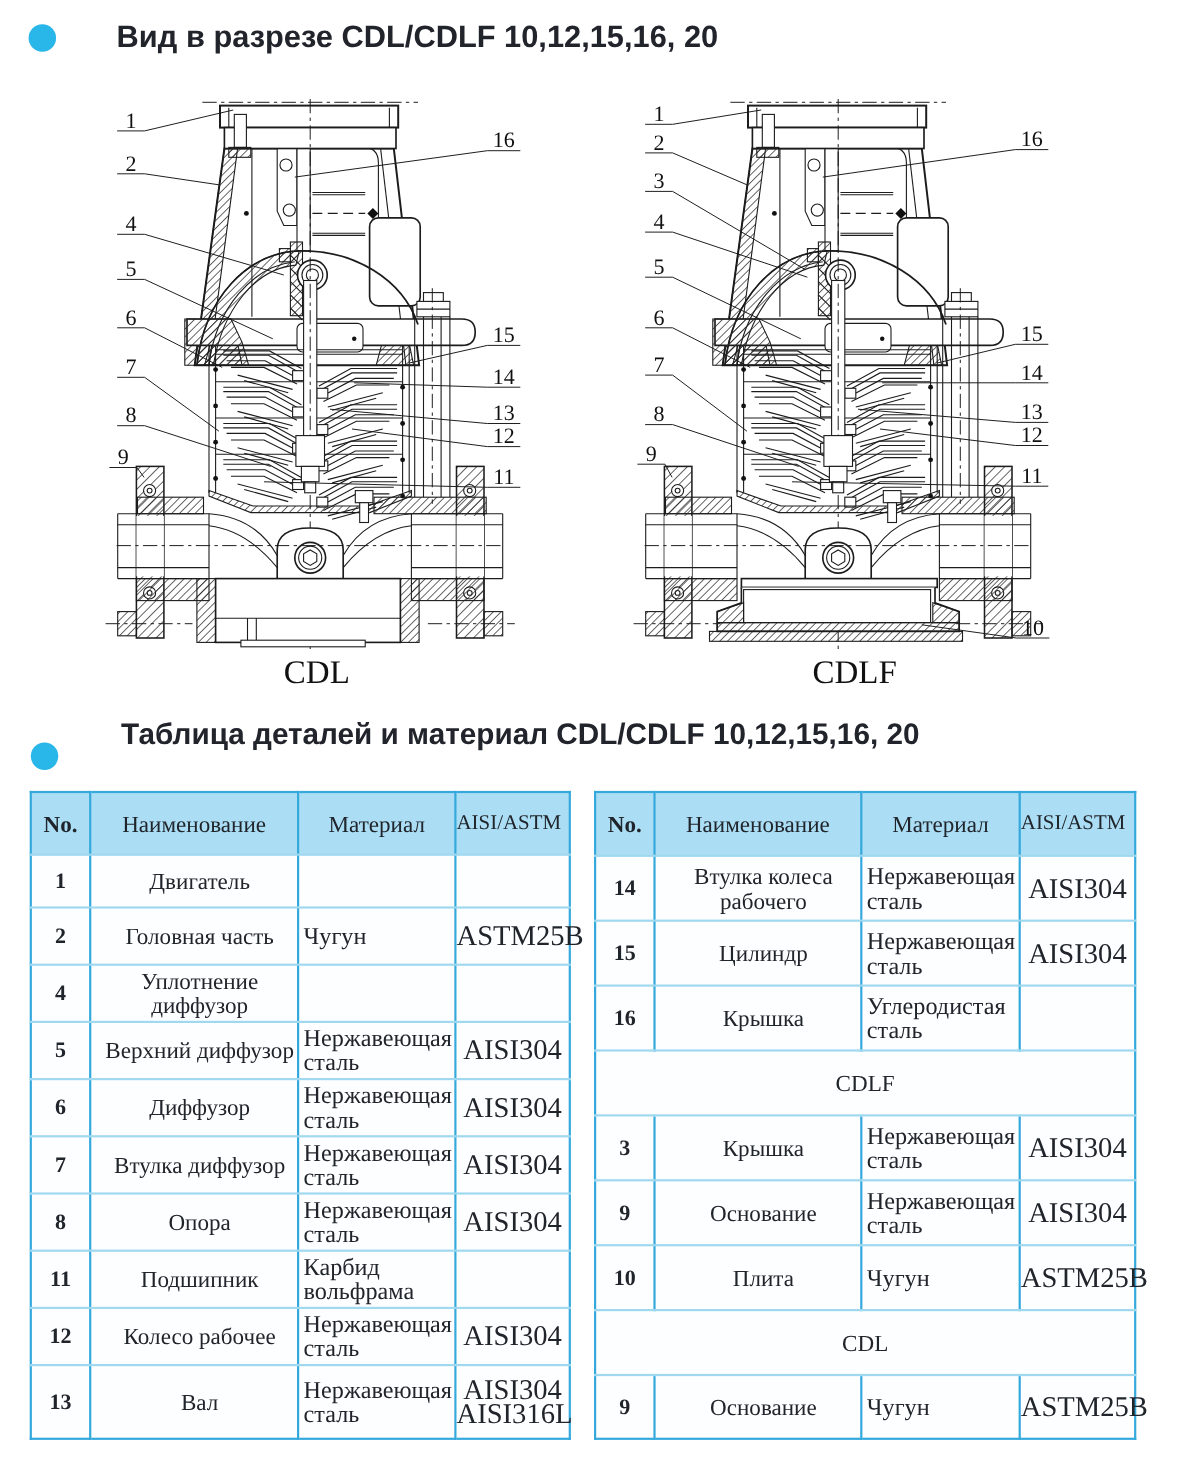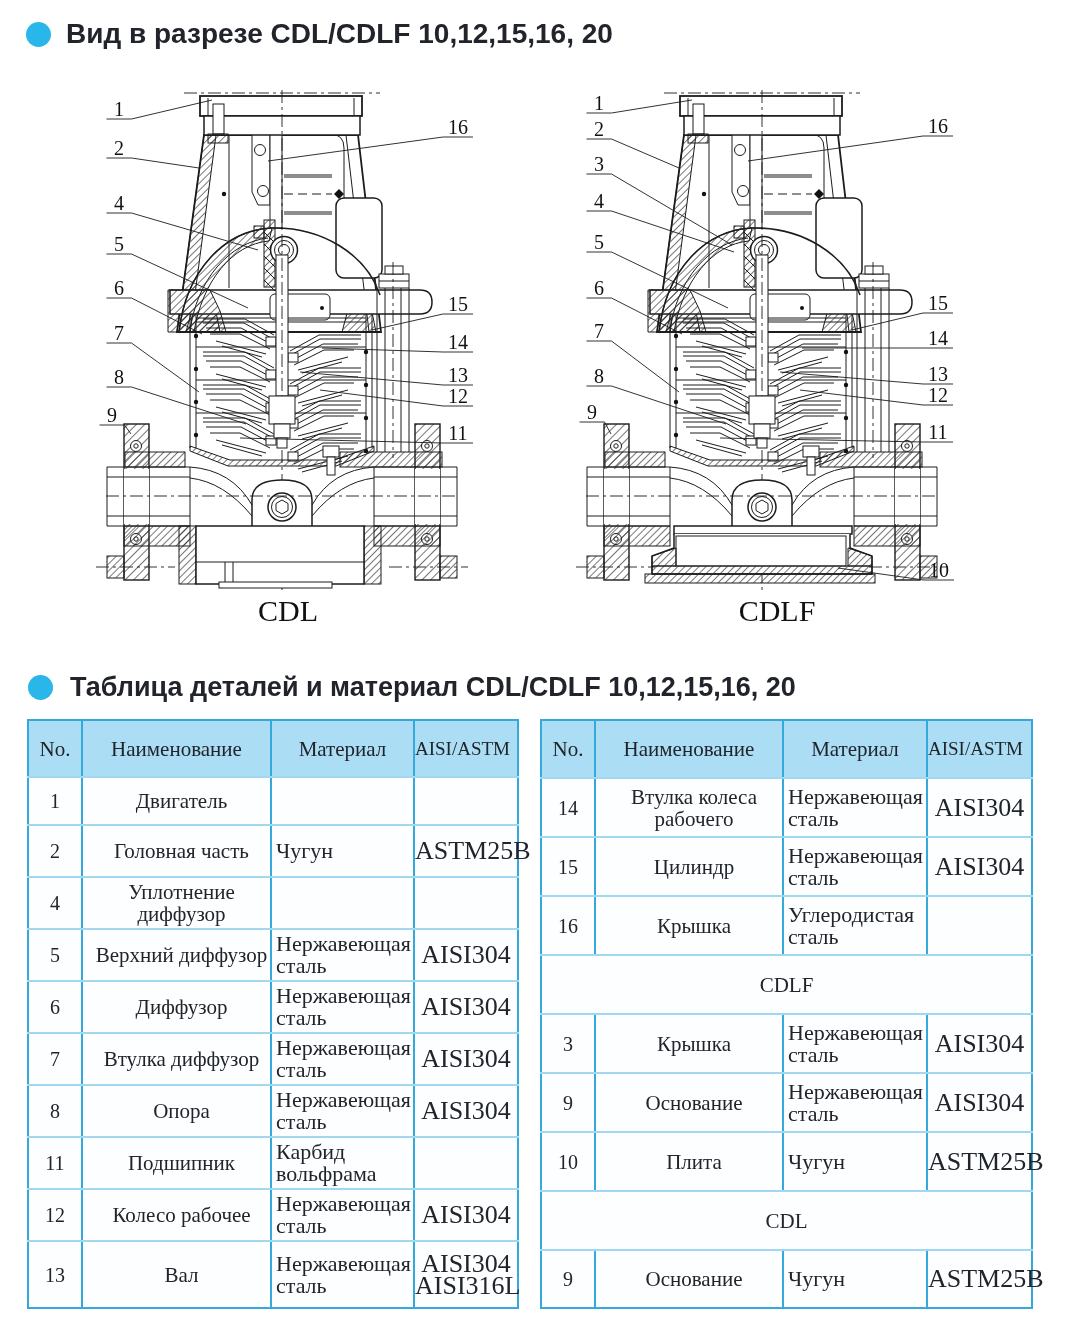--- a/index.html
+++ b/index.html
@@ -1,26 +1,26 @@
 <!DOCTYPE html>
 <html><head><meta charset="utf-8">
 <style>
 * { margin:0; padding:0; box-sizing:border-box; }
 html,body { width:1070px; height:1326px; background:#fff; position:relative;
   font-family:"Liberation Sans",sans-serif; }
-.h1 { position:absolute; font-weight:bold; font-size:28px; color:#22242c; }
+.h1 { position:absolute; font-weight:bold; font-size:28px; color:#22242c;margin-left:40px; }
 .h2 { font-size:27px; }
 .dot { position:absolute; width:25px; height:25px; border-radius:50%; background:#29b6e8; }
 .ptab { position:absolute; border-collapse:collapse; table-layout:fixed;
   font-family:"Liberation Serif",serif; font-size:22px; color:#20252b; }
 .ptab td { border:2px solid #35a9dc; border-top:2px solid #a0d9ef; border-bottom:2px solid #a0d9ef;
   background:#fdfeff; vertical-align:middle; line-height:22px; }
 .ptab tr:first-child td { border-top:2px solid #35a9dc; background:#abdef5; }
 .ptab tr:last-child td { border-bottom:2px solid #35a9dc; }
-.ptab td.c-no { text-align:center; font-size:20px; }
+.ptab td.c-no { text-align:center; font-size:20px;font-weight:bold; }
 .ptab td.c-name { padding-left:10px; font-size:21px;text-align:center; }
 .ptab td.c-mat { padding-left:4px; }
 .ptab td.c-aisi { text-align:center; font-size:26px; }
 .ptab td.hc { text-align:center; padding-left:0; font-size:21px; }
 .ptab td.hca { text-align:left; padding-left:0; font-size:19px; }
 .ptab td.span { text-align:center; font-size:21px; }
 </style></head>
 <body>
 <div class="dot" style="left:26px;top:22px"></div>
 <div class="h1" style="left:66px;top:18px">Вид в разрезе CDL/CDLF 10,12,15,16, 20</div>
@@ -407,21 +407,21 @@
 <text x="938" y="439" class="co" text-anchor="middle">11</text>
     <line x1="923.0" y1="442" x2="953.0" y2="442" class="cl"></line>
     <line x1="923.0" y1="442" x2="720" y2="438" class="cl"></line>
 <text x="939" y="577" class="co" text-anchor="middle">10</text>
     <line x1="924.0" y1="580" x2="954.0" y2="580" class="cl"></line>
     <line x1="924.0" y1="580" x2="838" y2="568" class="cl"></line>
 <text x="288" y="621" class="lbl" text-anchor="middle">CDL</text>
 <text x="777" y="621" class="lbl" text-anchor="middle">CDLF</text>
 </svg>
 <div class="dot" style="left:28px;top:675px"></div>
-<div class="h1 h2" style="left:70px;top:672px">Таблица деталей и материал CDL/CDLF 10,12,15,16, 20</div>
+<div class="h1 h2" style="left:70px;top:652px">Таблица деталей и материал CDL/CDLF 10,12,15,16, 20</div>
 <table class="ptab" style="left:27px;top:719px;width:490px">
     <colgroup>
       <col style="width:54px">
       <col style="width:189px">
       <col style="width:143px">
       <col style="width:104px">
     </colgroup>
     <tbody>
       <tr style="height:57px" class="hd">
         <td class="c-no hc">No.</td>

